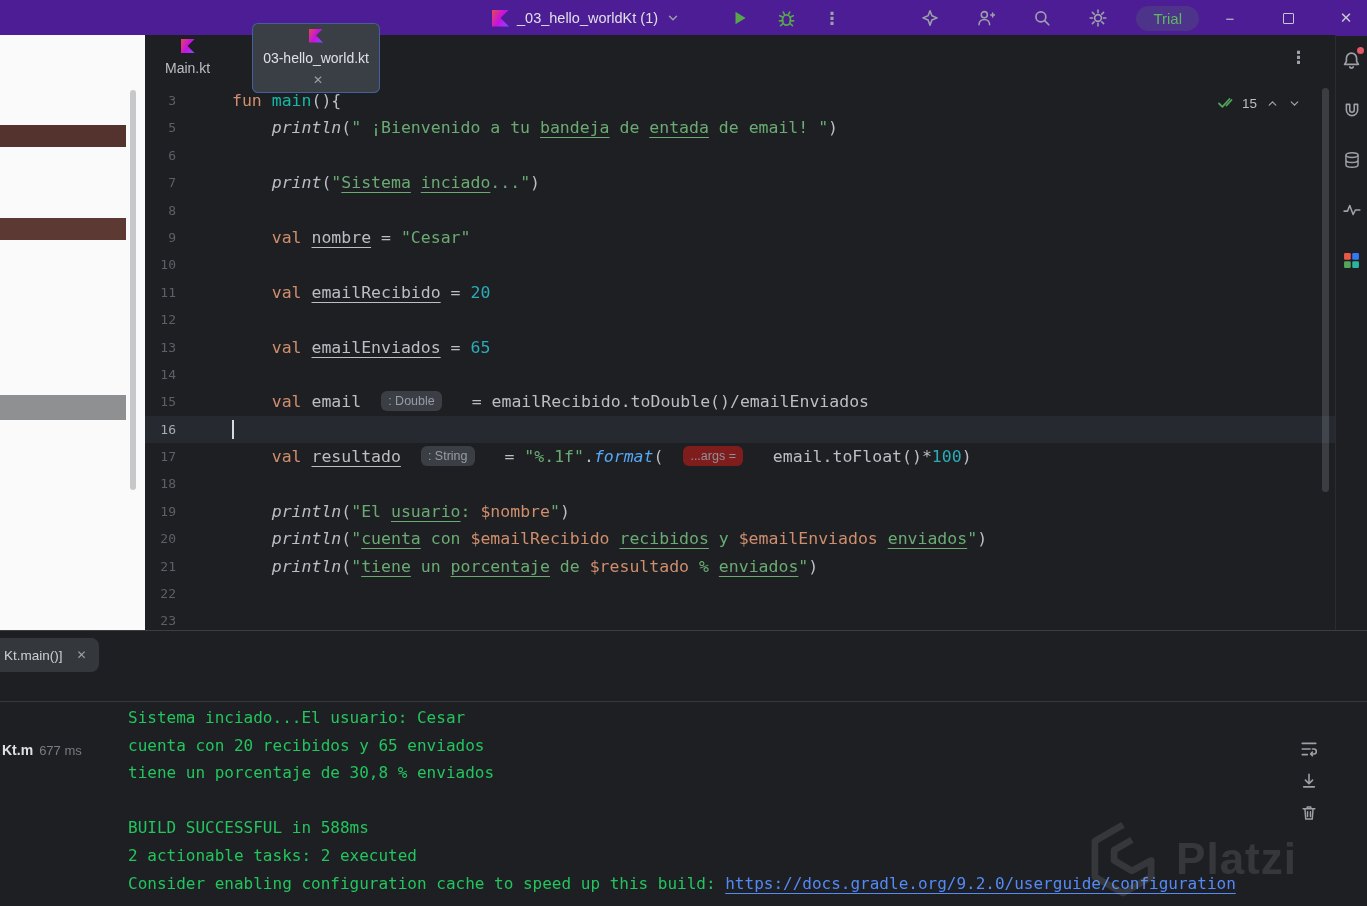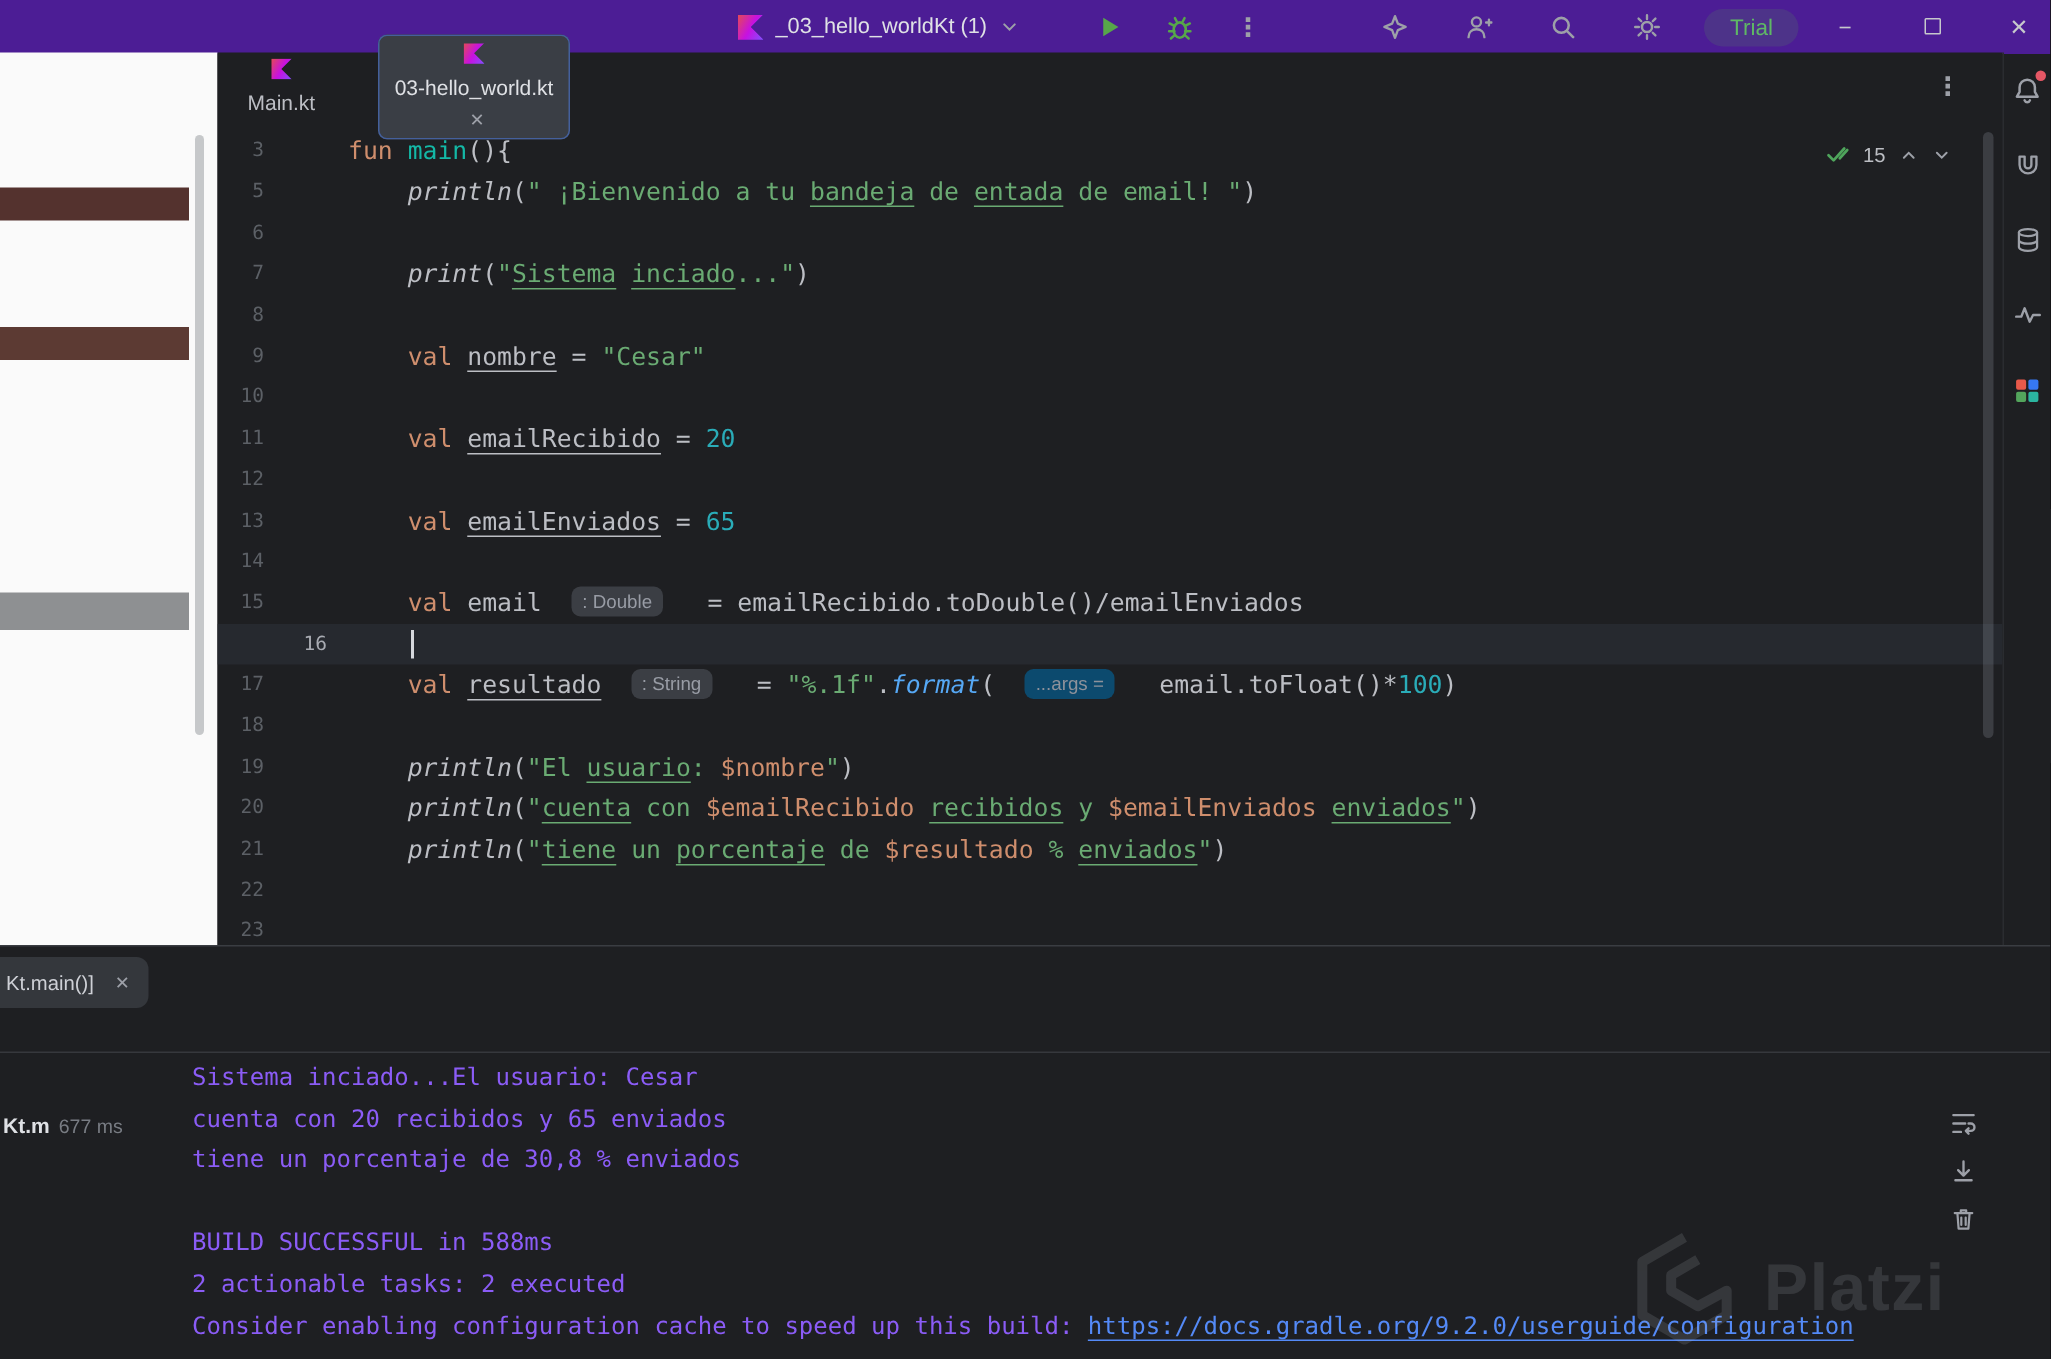--- a/index.html
+++ b/index.html
@@ -37,38 +37,38 @@
   
   .editor-panel { position:absolute; left:145px; top:35px; width:1190px; height:595px; background:#1e1f22; }
   .tab-bar { position:absolute; left:0; top:0; width:100%; height:45px; display:flex; align-items:center; padding-left:20px; gap:42px; }
   .tab { display:flex; align-items:center; gap:7px; color:#bcbec4; font-size:14px; cursor:default;flex-direction:column; }
   .tab.active { background:#3a3e45; box-shadow:inset 0 0 0 1px #44609c; border-radius:6px; padding:6px 11px; color:#dfe1e5; }
   .tab-close { color:#9da0a8; font-size:12px; margin-left:4px; }
   .tab-kebab { margin-left:auto; padding-right:28px; color:#9da0a8; font-size:17px; font-weight:bold; }
   .editor-body { position:absolute; left:0; top:45px; right:0; bottom:0; overflow:hidden; padding-top:7px;
     font-family:"DejaVu Sans Mono","Liberation Mono",monospace; }
   .code-row { display:flex; height:27.4px; line-height:27.4px; position:relative; }
-  .code-row.current { background:#26292f;padding-left:42px; }
+  .code-row.current { background:#26292f; }
   .ln { flex:0 0 31px; width:31px; text-align:right; color:#5c6066; font-size:13px; }
   .code-row.current .ln { color:#a8abb2; }
   .code { white-space:pre; padding-left:56px; font-size:16.5px; color:#bcbec4; position:relative; }
   .caret { position:absolute; left:56px; top:4px; width:2px; height:19px; background:#d6d8dd; }
   .tok-kw   { color:#cf8e6d; }
   .tok-fn   { color:#14b8a6; }
   .tok-fmt  { color:#56a8f5; font-style:italic; }
   .tok-glob { font-style:italic; }
   .tok-str  { color:#6aab73; }
   .tok-stru { color:#6aab73; text-decoration:underline; text-underline-offset:4px; }
   .tok-tmpl { color:#cf8e6d; }
   .tok-num  { color:#2aacb8; }
   .tok-idu  { text-decoration:underline; text-underline-offset:4px; }
   .tok-chip,.tok-chip2 { display:inline-block; font-family:"Liberation Sans","DejaVu Sans",sans-serif;
     font-size:12.5px; line-height:20px; padding:0 7px; border-radius:6px; vertical-align:2px; margin:0 20px; }
   .tok-chip  { background:#3b3e44; color:#989ca5; }
-  .tok-chip2 { background:#0c4a6e; color:#8e929b; }
+  .tok-chip2 { background:#7f1d1d; color:#8e929b; }
   .inspections { position:absolute; top:60px; right:34px; display:flex; gap:9px; align-items:center; z-index:5;
     color:#bcbec4; font-size:13.5px; }
   .editor-scroll { position:absolute; right:6px; top:53px; width:7px; height:404px; background:rgba(166,170,180,0.22); border-radius:4px; }
   
   .right-rail { position:absolute; left:1335px; top:35px; width:32px; height:595px; border-left:1px solid #2a2c30;
     display:flex; flex-direction:column; align-items:center; gap:30px; padding-top:15px; }
   .rail-btn { position:relative; width:20px; height:20px; display:flex; align-items:center; justify-content:center; }
   .badge-dot { position:absolute; right:-2px; top:-3px; width:7px; height:7px; border-radius:50%; background:#e55765; }
   
   .bottom-panel { position:absolute; left:0; top:630px; width:1367px; height:276px; background:#1e1f22; border-top:1px solid #3a3d42; }
@@ -76,21 +76,21 @@
     display:flex; align-items:center; gap:10px; padding:0 12px 0 54px; color:#ced0d6; font-size:13.5px; }
   .run-tab .tab-close { font-size:12px; }
   .console-divider { position:absolute; left:0; top:70px; width:100%; height:1px; background:#36383d; }
   .console { position:absolute; left:0; top:71px; right:0; bottom:0; overflow:hidden; }
   .run-node { position:absolute; left:2px; top:40px; font-size:14px; color:#dfe1e5; white-space:nowrap; }
   .run-node b { font-weight:bold; }
   .run-node .dur { color:#787c83; font-weight:normal; font-size:13px; margin-left:6px; }
   .console-lines { position:absolute; left:128px; top:2px; font-family:"DejaVu Sans Mono","Liberation Mono",monospace;
     font-size:16px; line-height:27.6px; color:#bcbec4; white-space:pre; }
   .console-row { height:27.6px; }
-  .tok-out { color:#8b5cf6; }
+  .tok-out { color:#22c55e; }
   .tok-link { color:#548af7; text-decoration:underline; text-underline-offset:4px; cursor:pointer; }
   .console-actions { position:absolute; right:49px; top:38px; display:flex; flex-direction:column; gap:14px; }
   .console-actions .rail-btn { width:18px; height:18px; }
   .watermark { position:absolute; right:70px; bottom:8px; display:flex; align-items:center; gap:16px; opacity:0.16; color:#aeb4bc; }
   .watermark .wm-text { font-size:44px; font-weight:600; letter-spacing:1px; font-family:"Liberation Sans",sans-serif; }
   svg.ic { display:block; }
 </style>
 </head>
 <body>
 

